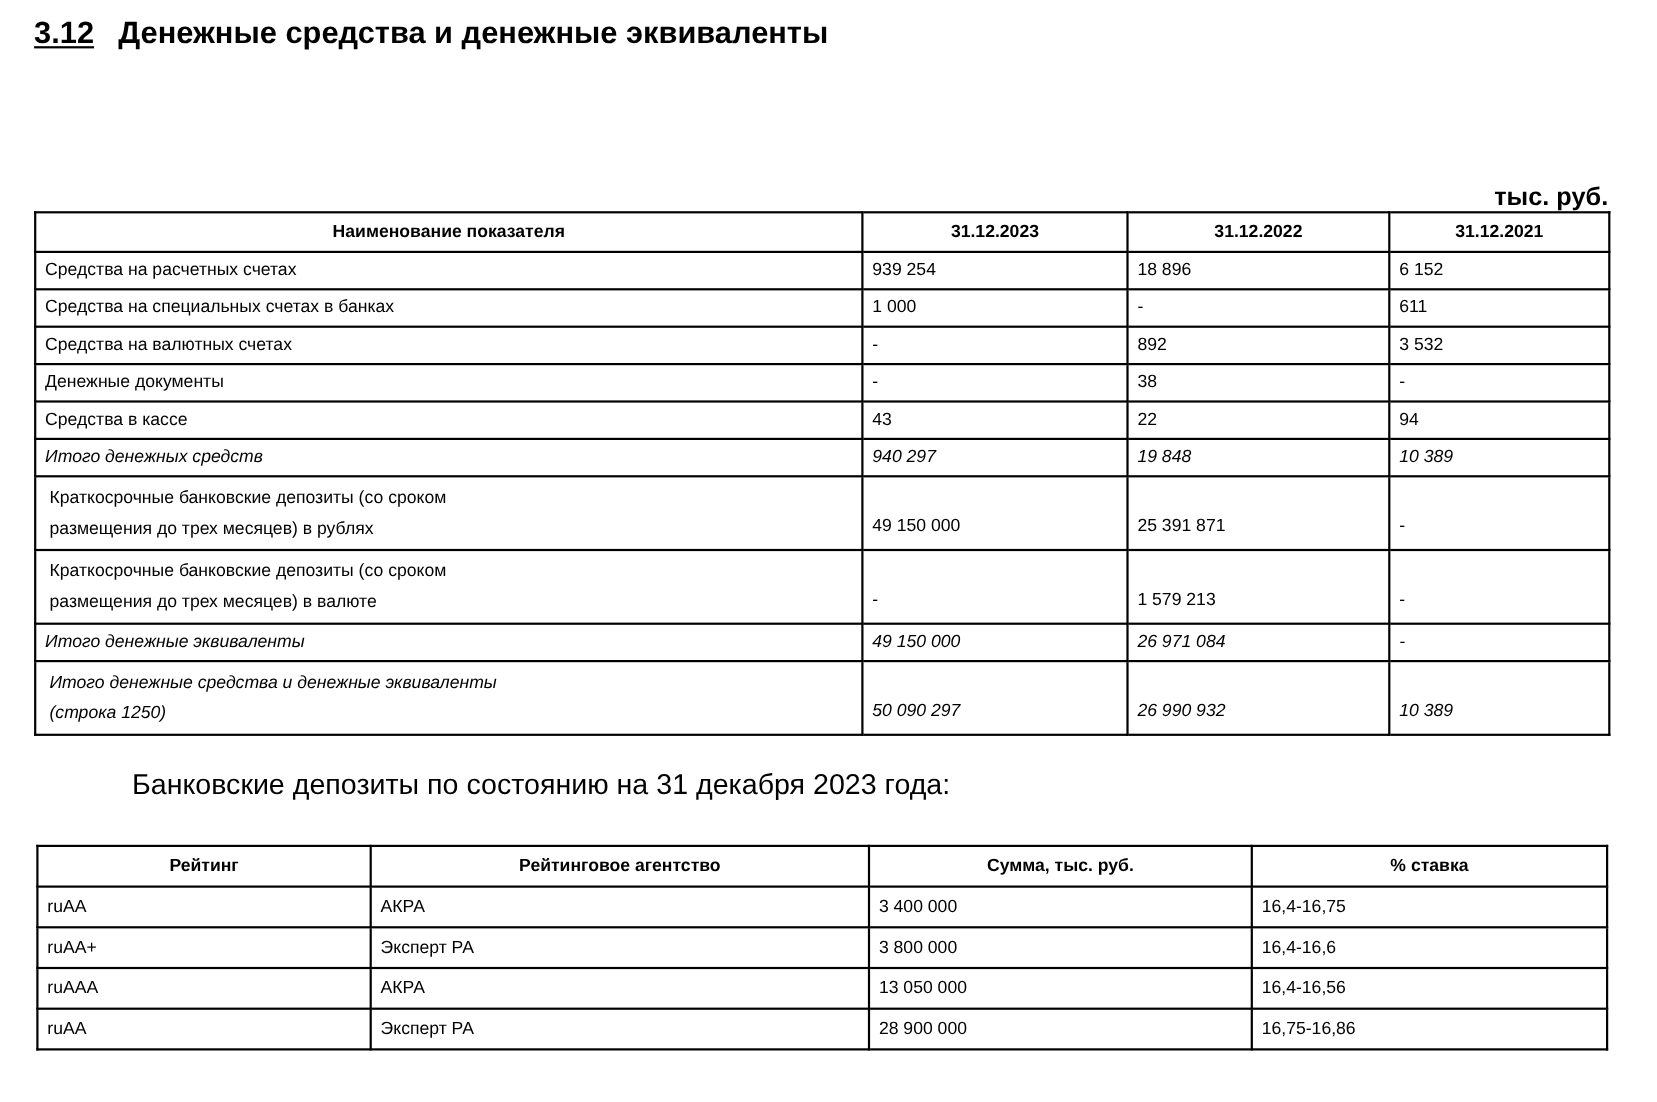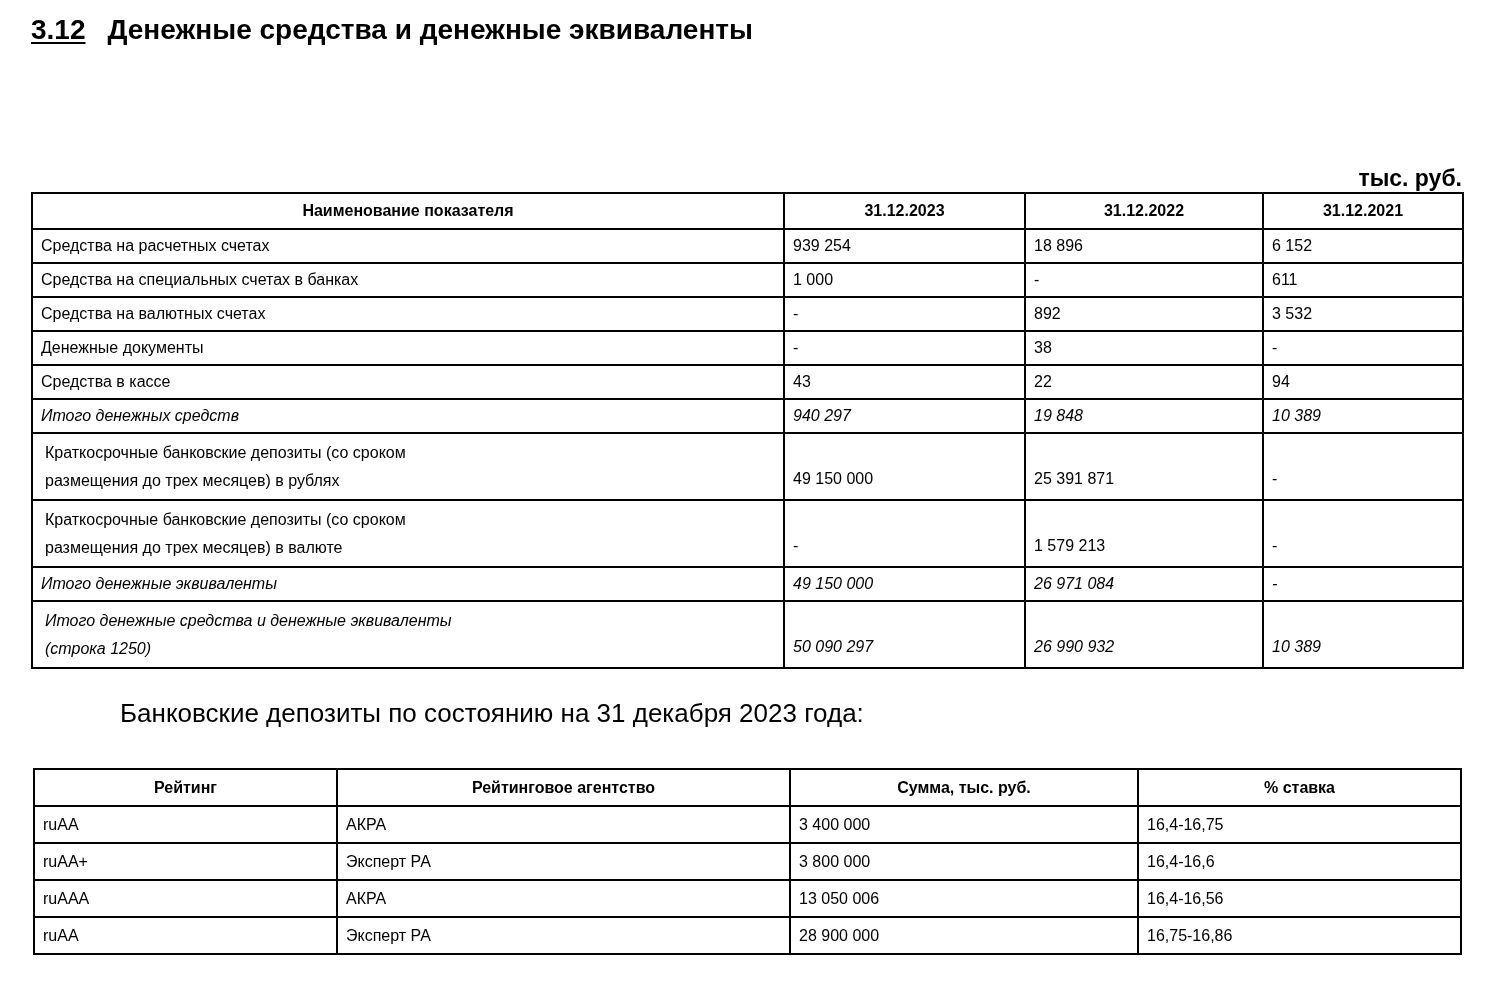--- a/index.html
+++ b/index.html
@@ -248,21 +248,21 @@
         </tr>
         <tr>
           <td class="txt">ruAA+</td>
           <td class="txt">Эксперт РА</td>
           <td class="num">3 800 000</td>
           <td class="num">16,4-16,6</td>
         </tr>
         <tr>
           <td class="txt">ruAAA</td>
           <td class="txt">АКРА</td>
-          <td class="num">13 050 006</td>
+          <td class="num">13 050 000</td>
           <td class="num">16,4-16,56</td>
         </tr>
         <tr>
           <td class="txt">ruAA</td>
           <td class="txt">Эксперт РА</td>
           <td class="num">28 900 000</td>
           <td class="num">16,75-16,86</td>
         </tr>
       </tbody>
   </table>

